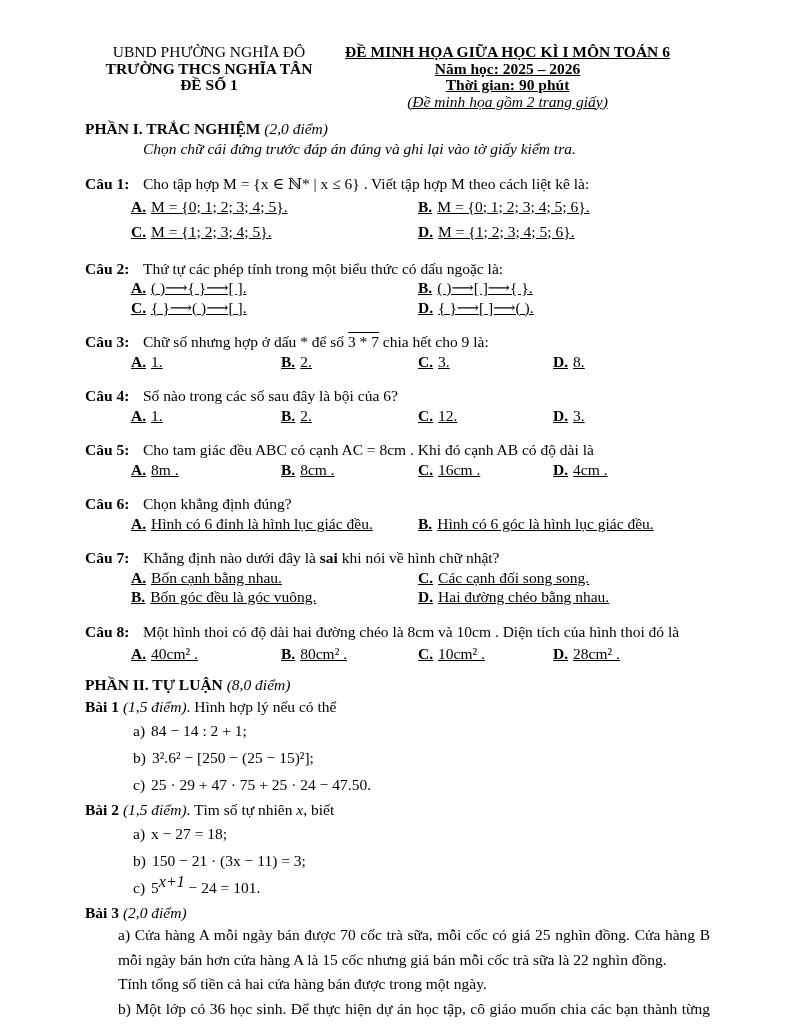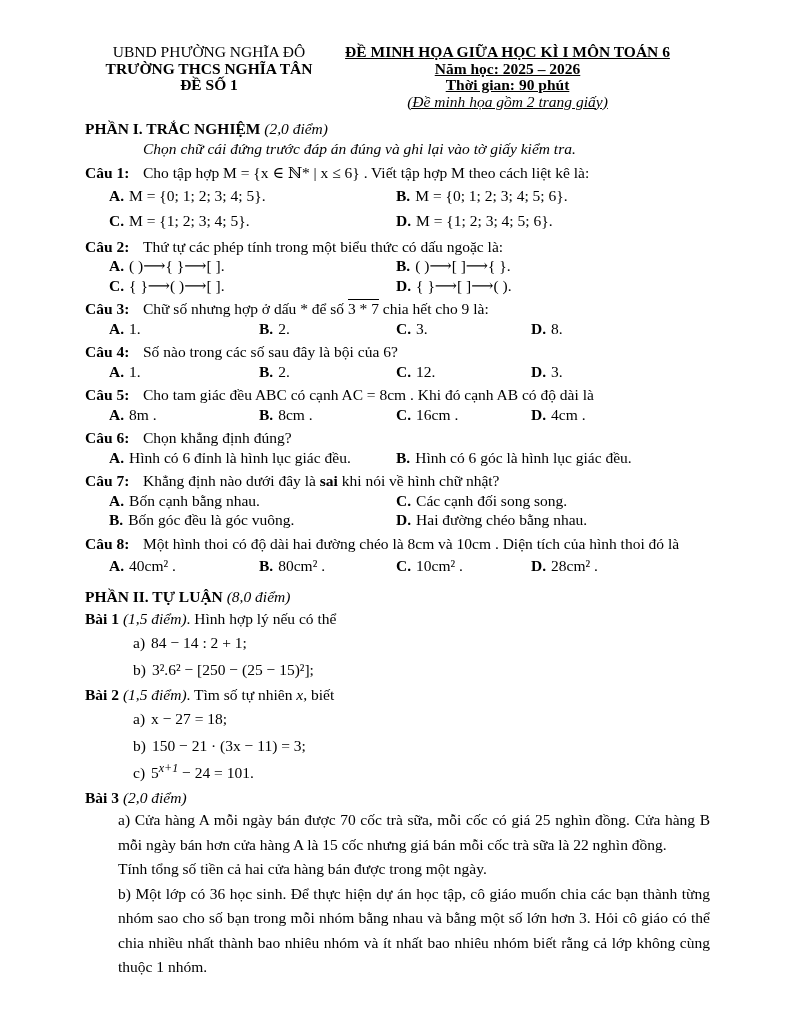--- a/index.html
+++ b/index.html
@@ -18,35 +18,35 @@
   .hdr-right { flex:1; text-align:center; margin-right:28px;text-decoration:underline; }
   .bold { font-weight:bold; }
   .it { font-style:italic; }
 
   
   .part-h { margin-top:9px; line-height:20px; }
 
   .instruction { margin-left:58px; line-height:20px; font-style:italic; }
 
   
-  .q { display:grid; grid-template-columns:58px 1fr; margin-top:4px; line-height:19.5px; }
+  .q { display:grid; grid-template-columns:58px 1fr; margin-top:15px; line-height:19.5px; }
   .q-label { font-weight:bold; }
-  .optrow { margin-left:24px; line-height:19.5px; }
+  .optrow { margin-left:46px; line-height:19.5px;text-decoration:underline; }
   .optrow.tall { line-height:25px; }
   .opts4 { display:grid; grid-template-columns:150px 137px 135px 1fr; }
   .opts2 { display:grid; grid-template-columns:287px 1fr; }
   .ok { font-weight:bold; margin-right:5px; }
   .ovl { text-decoration:overline; }
   .b { font-weight:bold; }
 
   
   .bai-h { line-height:20px; margin-top:2px; }
   .bitem { margin-left:48px; line-height:27px; }
   .ik { display:inline-block; margin-right:6px; }
-  sup.msup { font-size:12px; font-style:italic; line-height:0; }
+  sup.msup { font-size:16px; font-style:italic; line-height:0; }
   .b3txt { margin-left:33px; line-height:24.5px; text-align:justify; }
 </style>
 </head>
 <body>
 
 <div class="page">
 
   <div class="hdr">
     <div class="hdr-left">
       <div>UBND PHƯỜNG NGHĨA ĐÔ</div>
@@ -163,20 +163,21 @@
     <span class="bold">PHẦN II. TỰ LUẬN</span>
     <span class="it">(8,0 điểm)</span>
   </div>
 
   <div class="bai-h">
     <span class="bold">Bài 1</span>
     <span class="it">(1,5 điểm)</span><span>. Hình hợp lý nếu có thể</span>
   </div>
   <div class="bitem"><span class="ik">a)</span><span>84 − 14 : 2 + 1;</span></div>
   <div class="bitem"><span class="ik">b)</span><span>3².6² − [250 − (25 − 15)²];</span></div>
+  <div class="bitem"><span class="ik">c)</span><span>25 · 29 + 47 · 75 + 25 · 24 − 47.50.</span></div>
 
   <div class="bai-h">
     <span class="bold">Bài 2</span>
     <span class="it">(1,5 điểm)</span><span>. Tìm số tự nhiên </span><span class="it">x</span><span>, biết</span>
   </div>
   <div class="bitem"><span class="ik">a)</span><span>x − 27 = 18;</span></div>
   <div class="bitem"><span class="ik">b)</span><span>150 − 21 · (3x − 11) = 3;</span></div>
   <div class="bitem"><span class="ik">c)</span><span><span>5</span><sup class="msup">x+1</sup><span> − 24 = 101.</span></span></div>
 
   <div class="bai-h">

